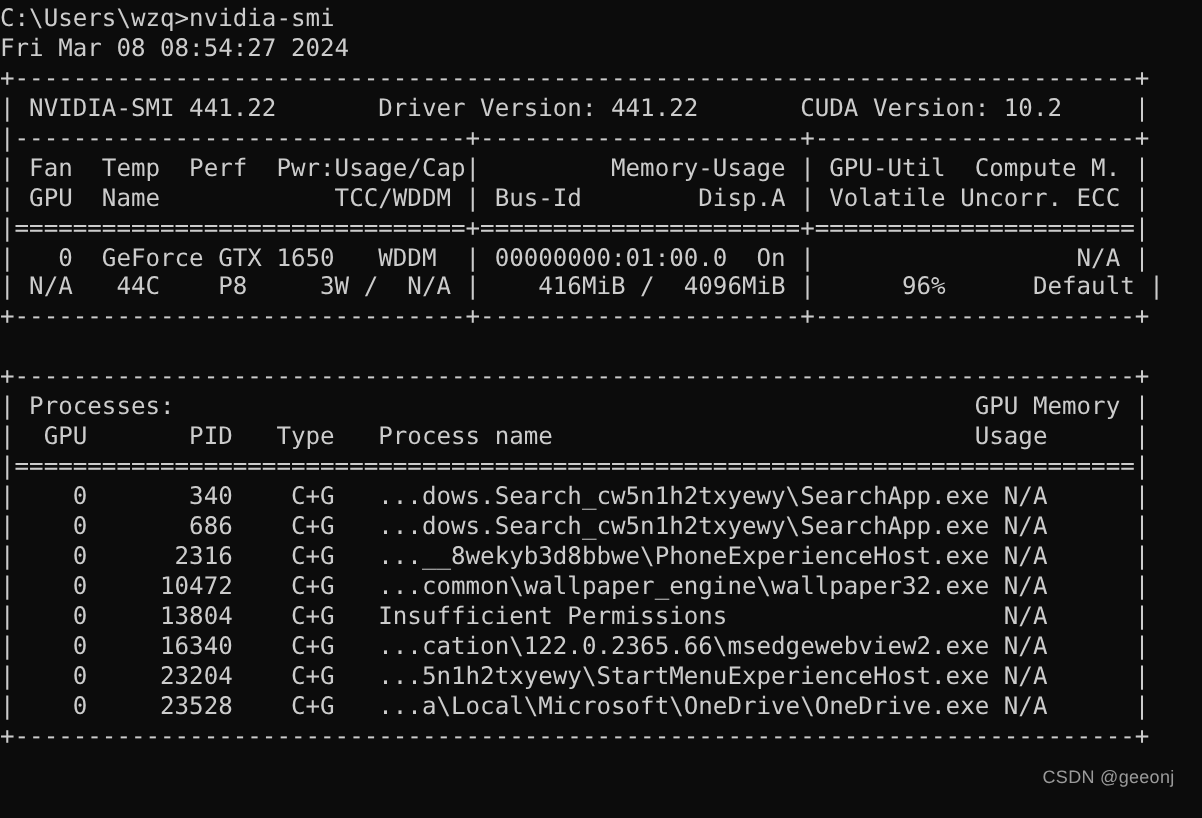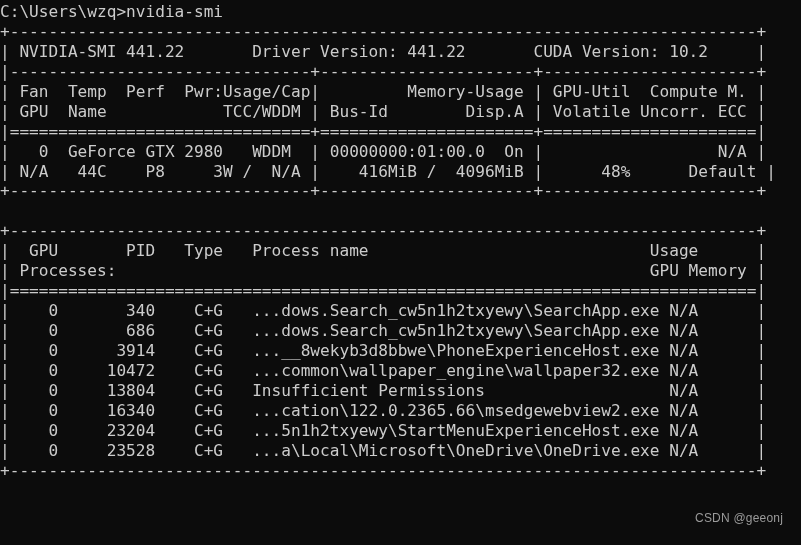--- a/index.html
+++ b/index.html
@@ -48,41 +48,42 @@
     pointer-events: none;
     text-align: center;
   }
 </style>
 </head>
 <body>
 
 <div id="terminal" style="font-size: 16.13px;">
 
   <div class="line">C:\Users\wzq&gt;nvidia-smi</div>
+  <div class="line">Fri Mar 08 08:54:27 2024</div>
 
   <div class="line">+-----------------------------------------------------------------------------+</div>
   <div class="line">| NVIDIA-SMI 441.22       Driver Version: 441.22       CUDA Version: 10.2     |</div>
   <div class="line">|-------------------------------+----------------------+----------------------+</div>
   <div class="line">| Fan  Temp  Perf  Pwr:Usage/Cap|         Memory-Usage | GPU-Util  Compute M. |</div>
   <div class="line">| GPU  Name            TCC/WDDM | Bus-Id        Disp.A | Volatile Uncorr. ECC |</div>
   <div class="line">|===============================+======================+======================|</div>
-  <div class="line">|   0  GeForce GTX 2980   WDDM  | 00000000:01:00.0  On |                  N/A |</div>
-  <div class="line">| N/A   44C    P8     3W /  N/A |    416MiB /  4096MiB |      48%      Default |</div>
+  <div class="line">|   0  GeForce GTX 1650   WDDM  | 00000000:01:00.0  On |                  N/A |</div>
+  <div class="line">| N/A   44C    P8     3W /  N/A |    416MiB /  4096MiB |      96%      Default |</div>
   <div class="line">+-------------------------------+----------------------+----------------------+</div>
 
   <div class="line"></div>
 
   <div class="line">+-----------------------------------------------------------------------------+</div>
+  <div class="line">| Processes:                                                       GPU Memory |</div>
   <div class="line">|  GPU       PID   Type   Process name                             Usage      |</div>
-  <div class="line">| Processes:                                                       GPU Memory |</div>
   <div class="line">|=============================================================================|</div>
 
   <div class="line">|    0       340    C+G   ...dows.Search_cw5n1h2txyewy\SearchApp.exe N/A      |</div>
   <div class="line">|    0       686    C+G   ...dows.Search_cw5n1h2txyewy\SearchApp.exe N/A      |</div>
-  <div class="line">|    0      3914    C+G   ...__8wekyb3d8bbwe\PhoneExperienceHost.exe N/A      |</div>
+  <div class="line">|    0      2316    C+G   ...__8wekyb3d8bbwe\PhoneExperienceHost.exe N/A      |</div>
   <div class="line">|    0     10472    C+G   ...common\wallpaper_engine\wallpaper32.exe N/A      |</div>
   <div class="line">|    0     13804    C+G   Insufficient Permissions                   N/A      |</div>
   <div class="line">|    0     16340    C+G   ...cation\122.0.2365.66\msedgewebview2.exe N/A      |</div>
   <div class="line">|    0     23204    C+G   ...5n1h2txyewy\StartMenuExperienceHost.exe N/A      |</div>
   <div class="line">|    0     23528    C+G   ...a\Local\Microsoft\OneDrive\OneDrive.exe N/A      |</div>
 
   <div class="line">+-----------------------------------------------------------------------------+</div>
 
   <div class="watermark">CSDN @geeonj</div>
 </div>

